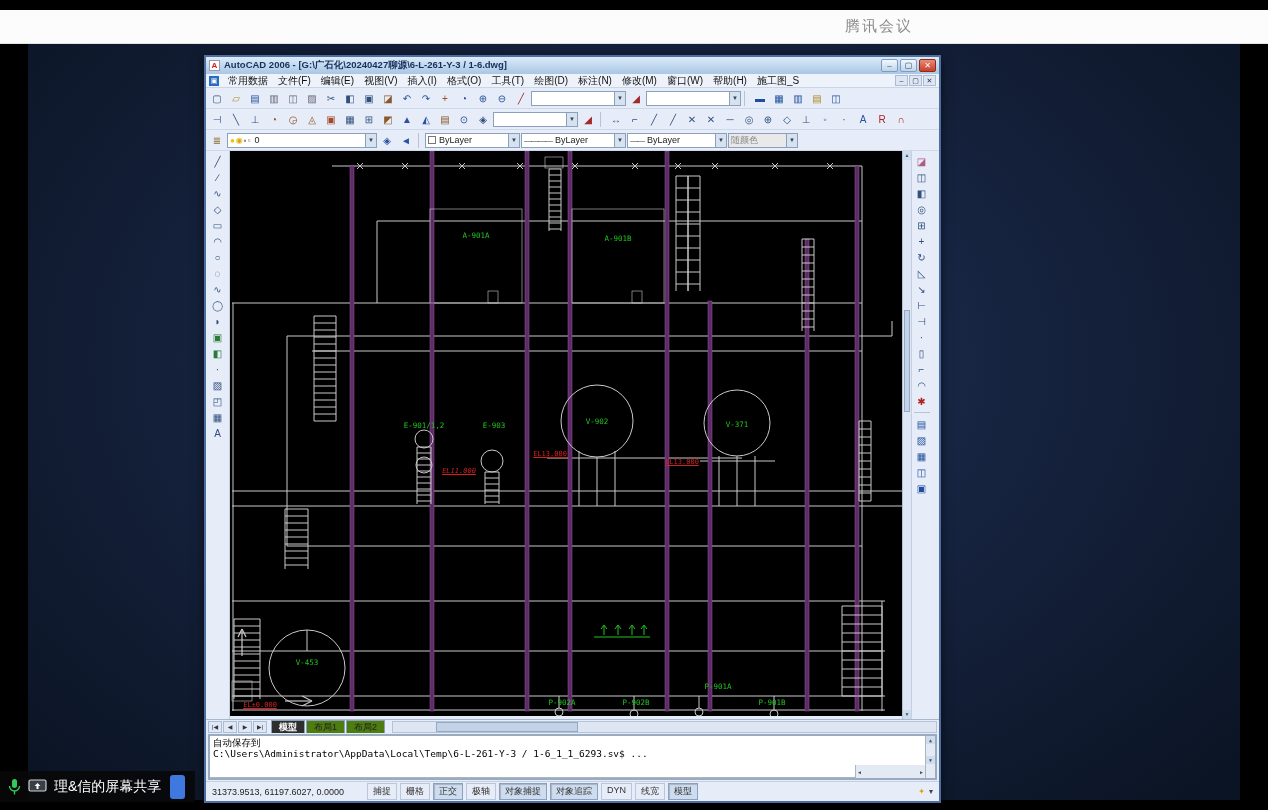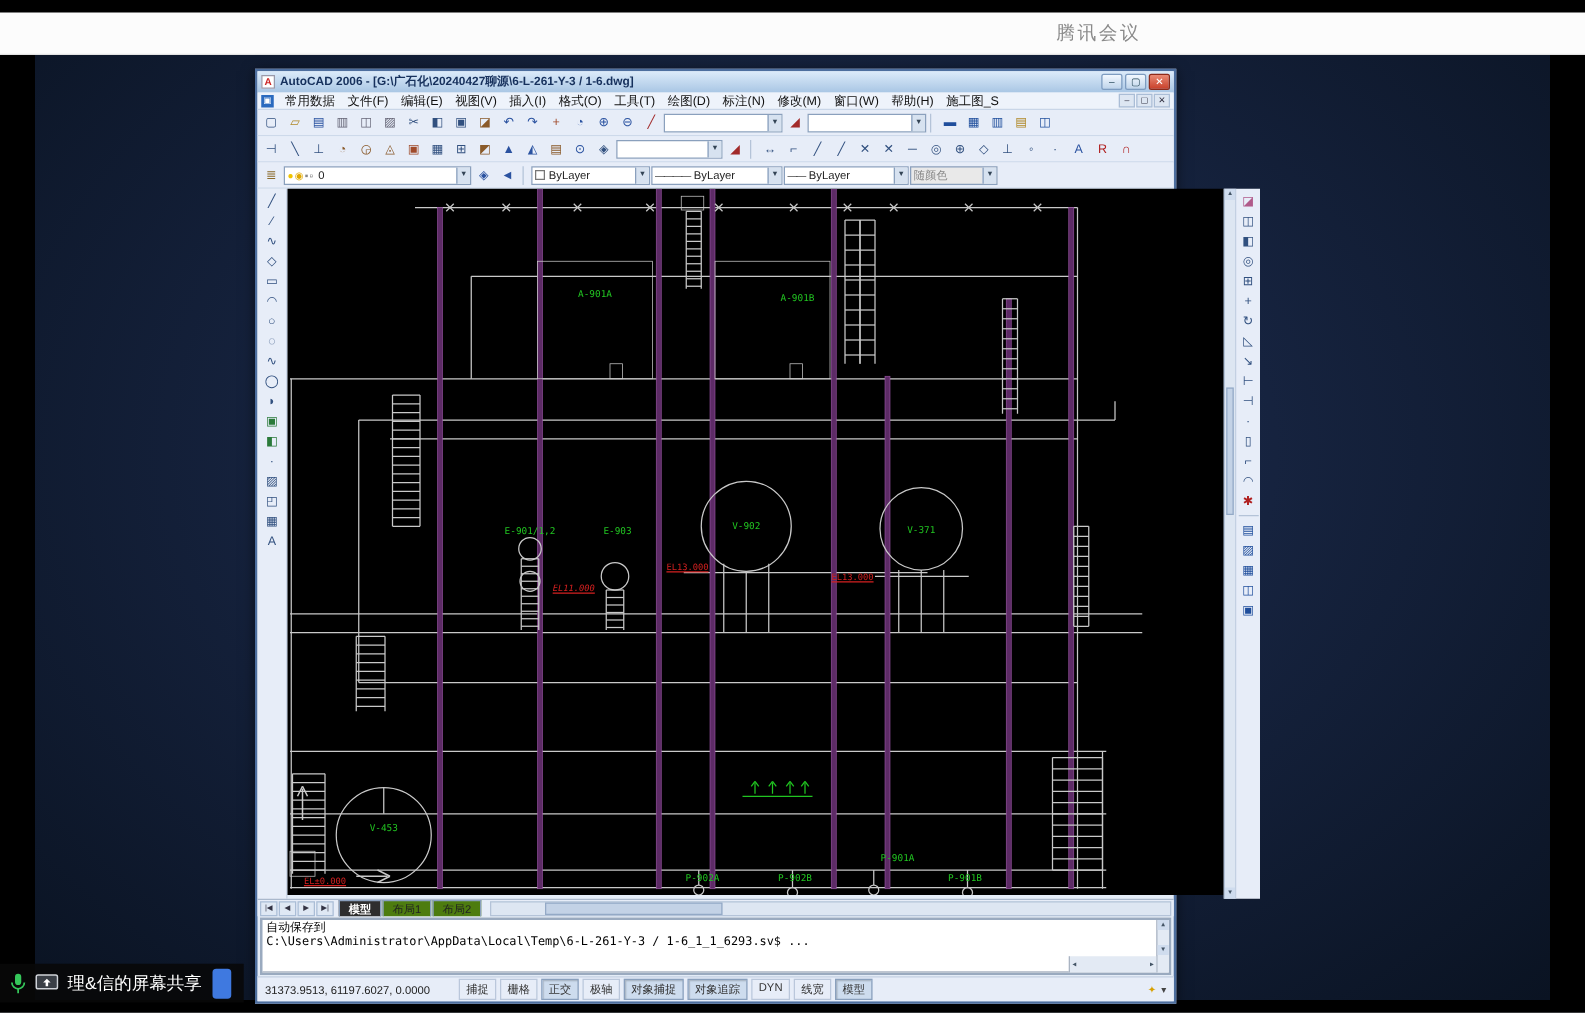--- a/index.html
+++ b/index.html
@@ -51,21 +51,21 @@
     border-left:1px solid #8aa0bd;font-size:6px;color:#345;display:flex;align-items:center;justify-content:center;}
   .combo.dis{background:#e9e9e9;color:#888;}
   .lt-sample{letter-spacing:-1px;font-size:8px;color:#333;}
 
   .mainrow{flex:1;display:flex;min-height:0;}
   .toolcol{width:24px;background:#e7edf8;display:flex;flex-direction:column;align-items:center;
     padding-top:2px;border-right:1px solid #c3d0e2;flex:0 0 auto;}
   .toolcol .tbtn{width:20px;height:16px;}
   .toolcol.rcol{width:20px;border-right:none;border-left:1px solid #c3d0e2;}
   .tsep{width:16px;border-top:1px solid #b4c3d8;margin:3px 0;}
-  .canvas{width:749px;height:565px;background:#000;position:relative;overflow:hidden;flex:0 0 auto;}
+  .canvas{width:672px;height:565px;background:#000;position:relative;overflow:hidden;flex:0 0 auto;}
   .cadlabel{position:absolute;transform:translate(-50%,-50%);
     font-family:"DejaVu Sans Mono",monospace;font-size:7.5px;white-space:nowrap;z-index:5;}
   .cadlabel.g{color:#21c421;}
   .cadlabel.r{color:#d42020;text-decoration:underline;font-size:7px;}
   .vscroll{width:9px;background:#dde6f2;position:relative;flex:0 0 auto;border-left:1px solid #b4c3d8;}
   .vs-arrow{height:9px;font-size:5px;color:#456;text-align:center;line-height:9px;background:#cfdcee;}
   .vs-arrow.bottom{position:absolute;bottom:0;left:0;right:0;}
   .vs-thumb{position:absolute;left:1px;right:1px;top:28%;height:18%;background:#c3d2e6;border:1px solid #93a9c6;}
 
   .tabrow{height:14px;background:#e7edf8;display:flex;align-items:center;font-size:9px;
@@ -523,21 +523,21 @@
             <line x1="399" y1="478" x2="402" y2="474" stroke="#21c421" stroke-width="1"></line>
             <line x1="402" y1="474" x2="405" y2="478" stroke="#21c421" stroke-width="1"></line>
             <line x1="414" y1="475" x2="414" y2="484" stroke="#21c421" stroke-width="1"></line>
             <line x1="411" y1="478" x2="414" y2="474" stroke="#21c421" stroke-width="1"></line>
             <line x1="414" y1="474" x2="417" y2="478" stroke="#21c421" stroke-width="1"></line>
             <line x1="364" y1="486" x2="420" y2="486" stroke="#21c421" stroke-width="1"></line>
           </g>
       </svg>
       <div style="position:absolute;left:0;top:0;width:100%;height:100%;pointer-events:none;">
           <span class="cadlabel g" style="left: 246px; top: 84px;">A-901A</span>
-          <span class="cadlabel g" style="left: 408px; top: 87px;">A-901B</span>
+          <span class="cadlabel g" style="left: 388px; top: 87px;">A-901B</span>
           <span class="cadlabel g" style="left: 194px; top: 274px;">E-901/1,2</span>
           <span class="cadlabel g" style="left: 264px; top: 274px;">E-903</span>
           <span class="cadlabel g" style="left: 367px; top: 270px;">V-902</span>
           <span class="cadlabel g" style="left: 507px; top: 273px;">V-371</span>
           <span class="cadlabel g" style="left: 77px; top: 511px;">V-453</span>
           <span class="cadlabel g" style="left: 332px; top: 551px;">P-902A</span>
           <span class="cadlabel g" style="left: 406px; top: 551px;">P-902B</span>
           <span class="cadlabel g" style="left: 472px; top: 535px; margin-left: 16px;">P-901A</span>
           <span class="cadlabel g" style="left: 542px; top: 551px;">P-901B</span>
           <span class="cadlabel r" style="left: 320px; top: 303px;">EL13.000</span>

